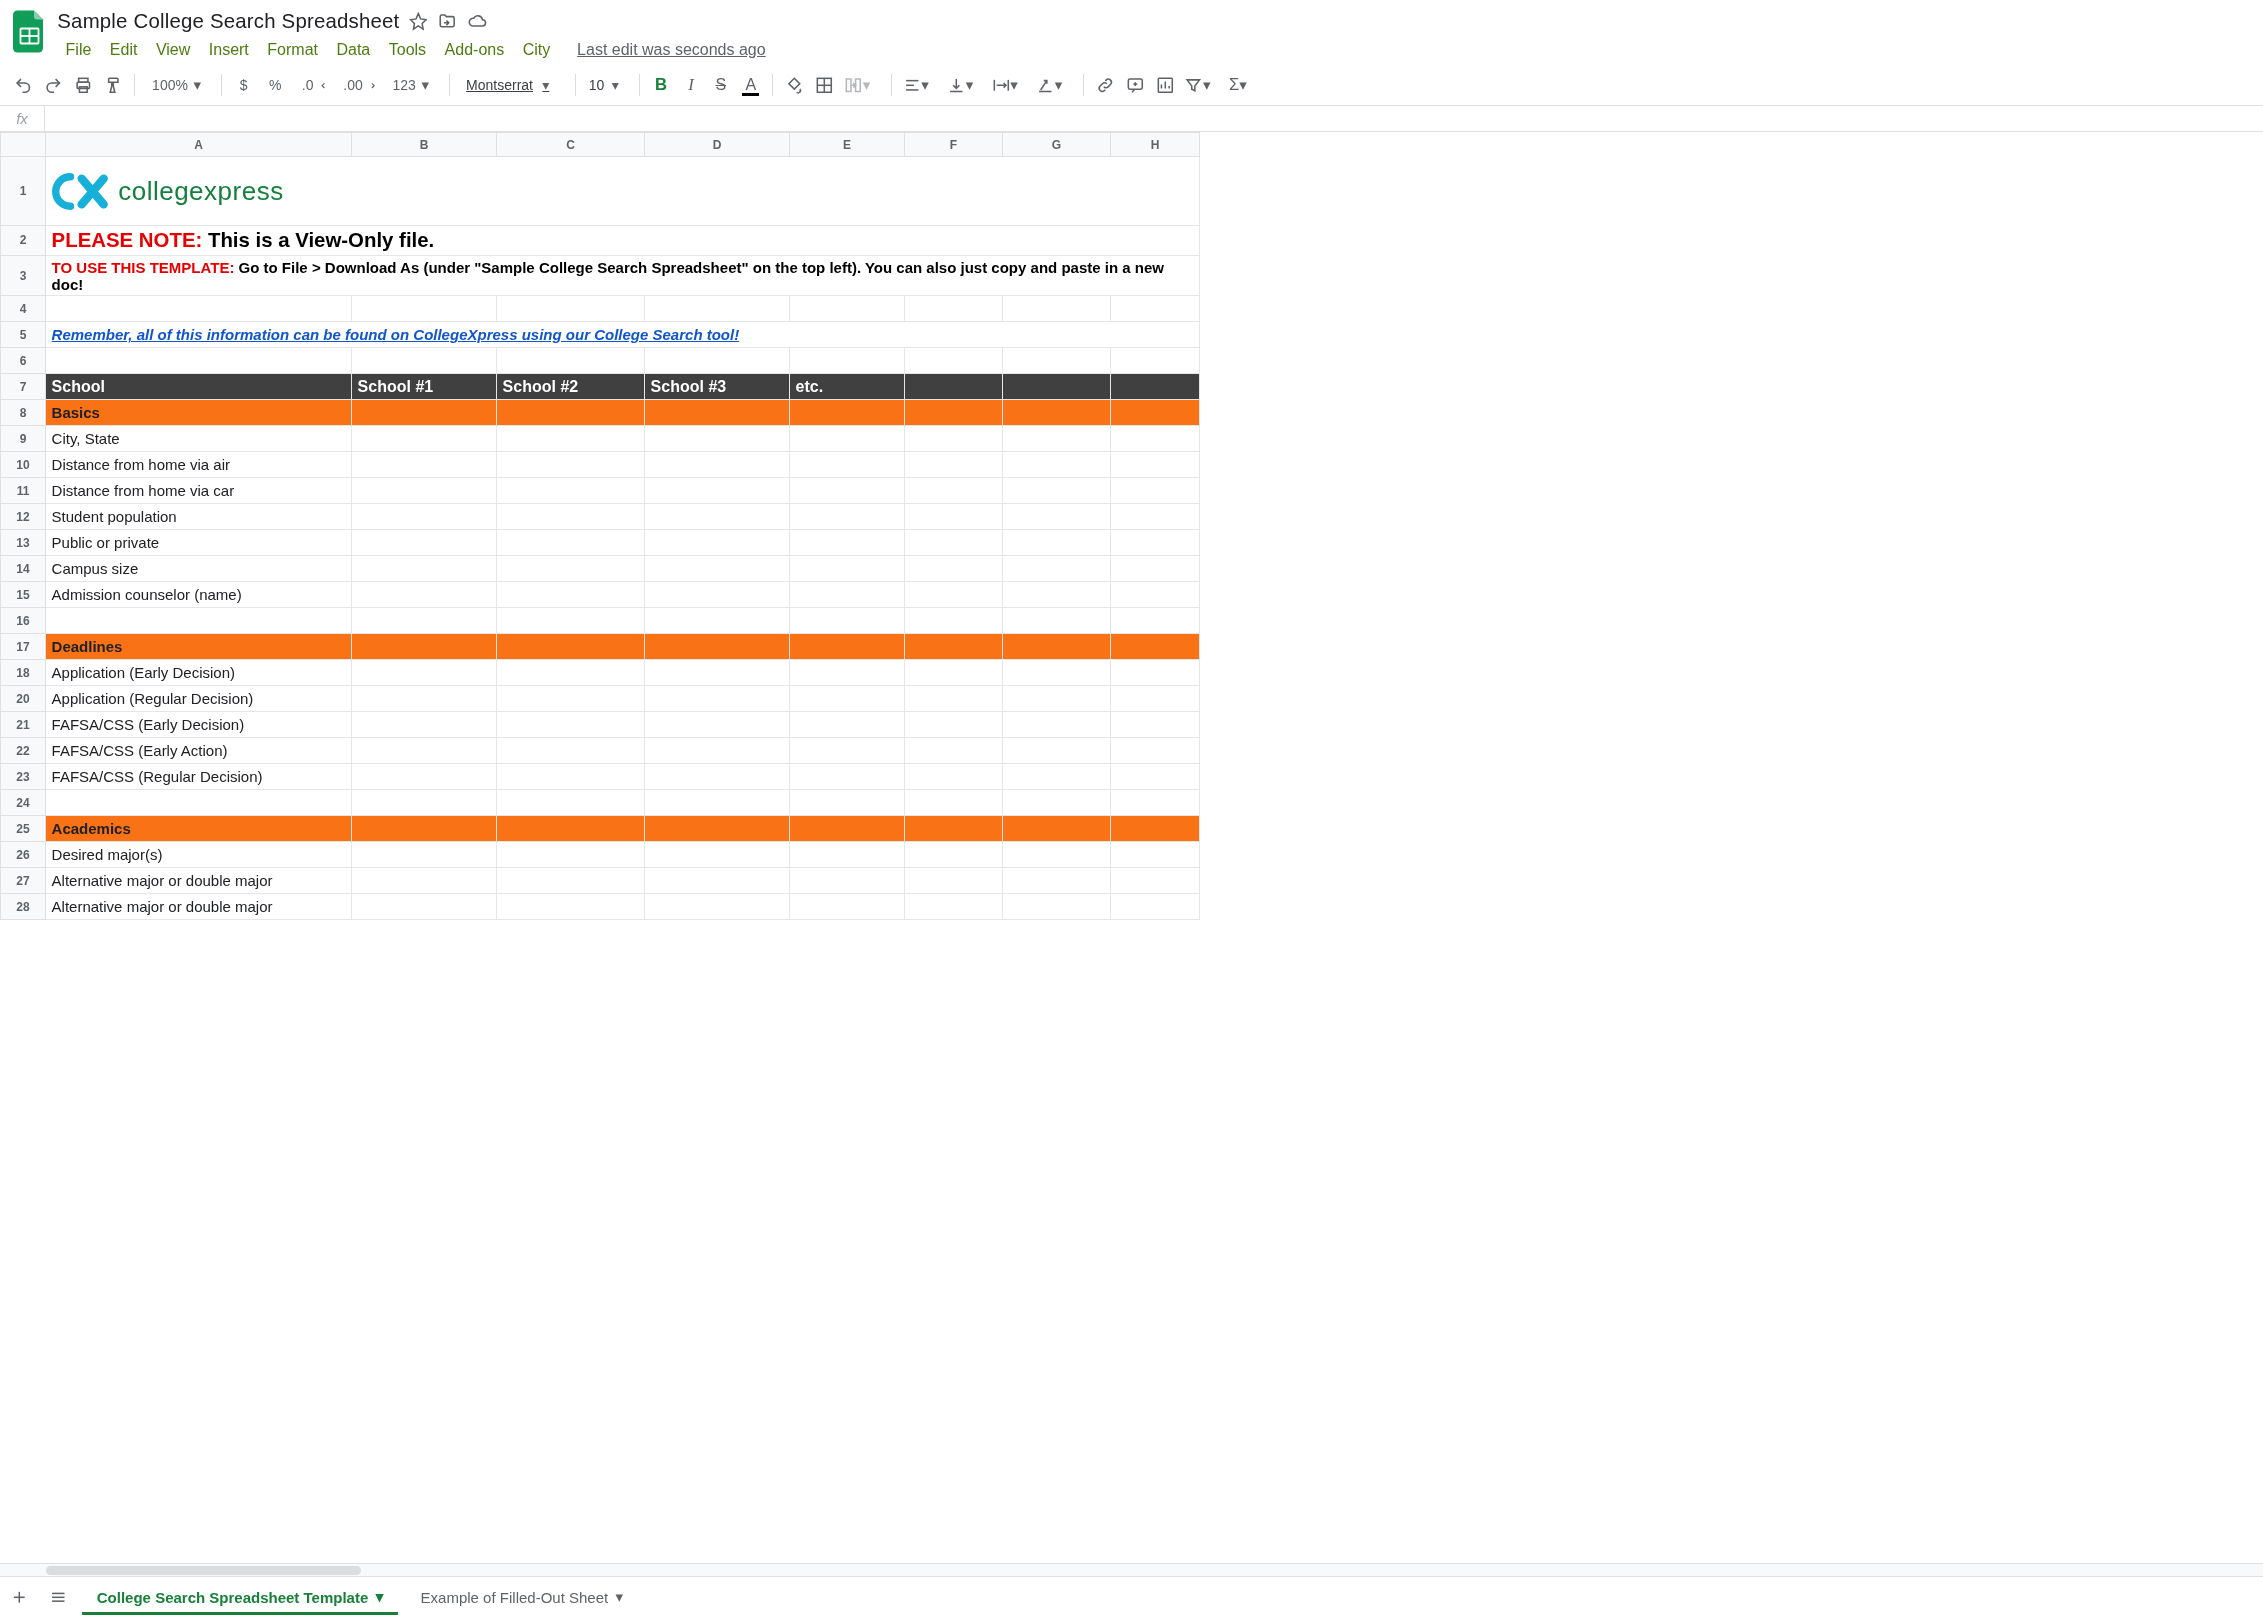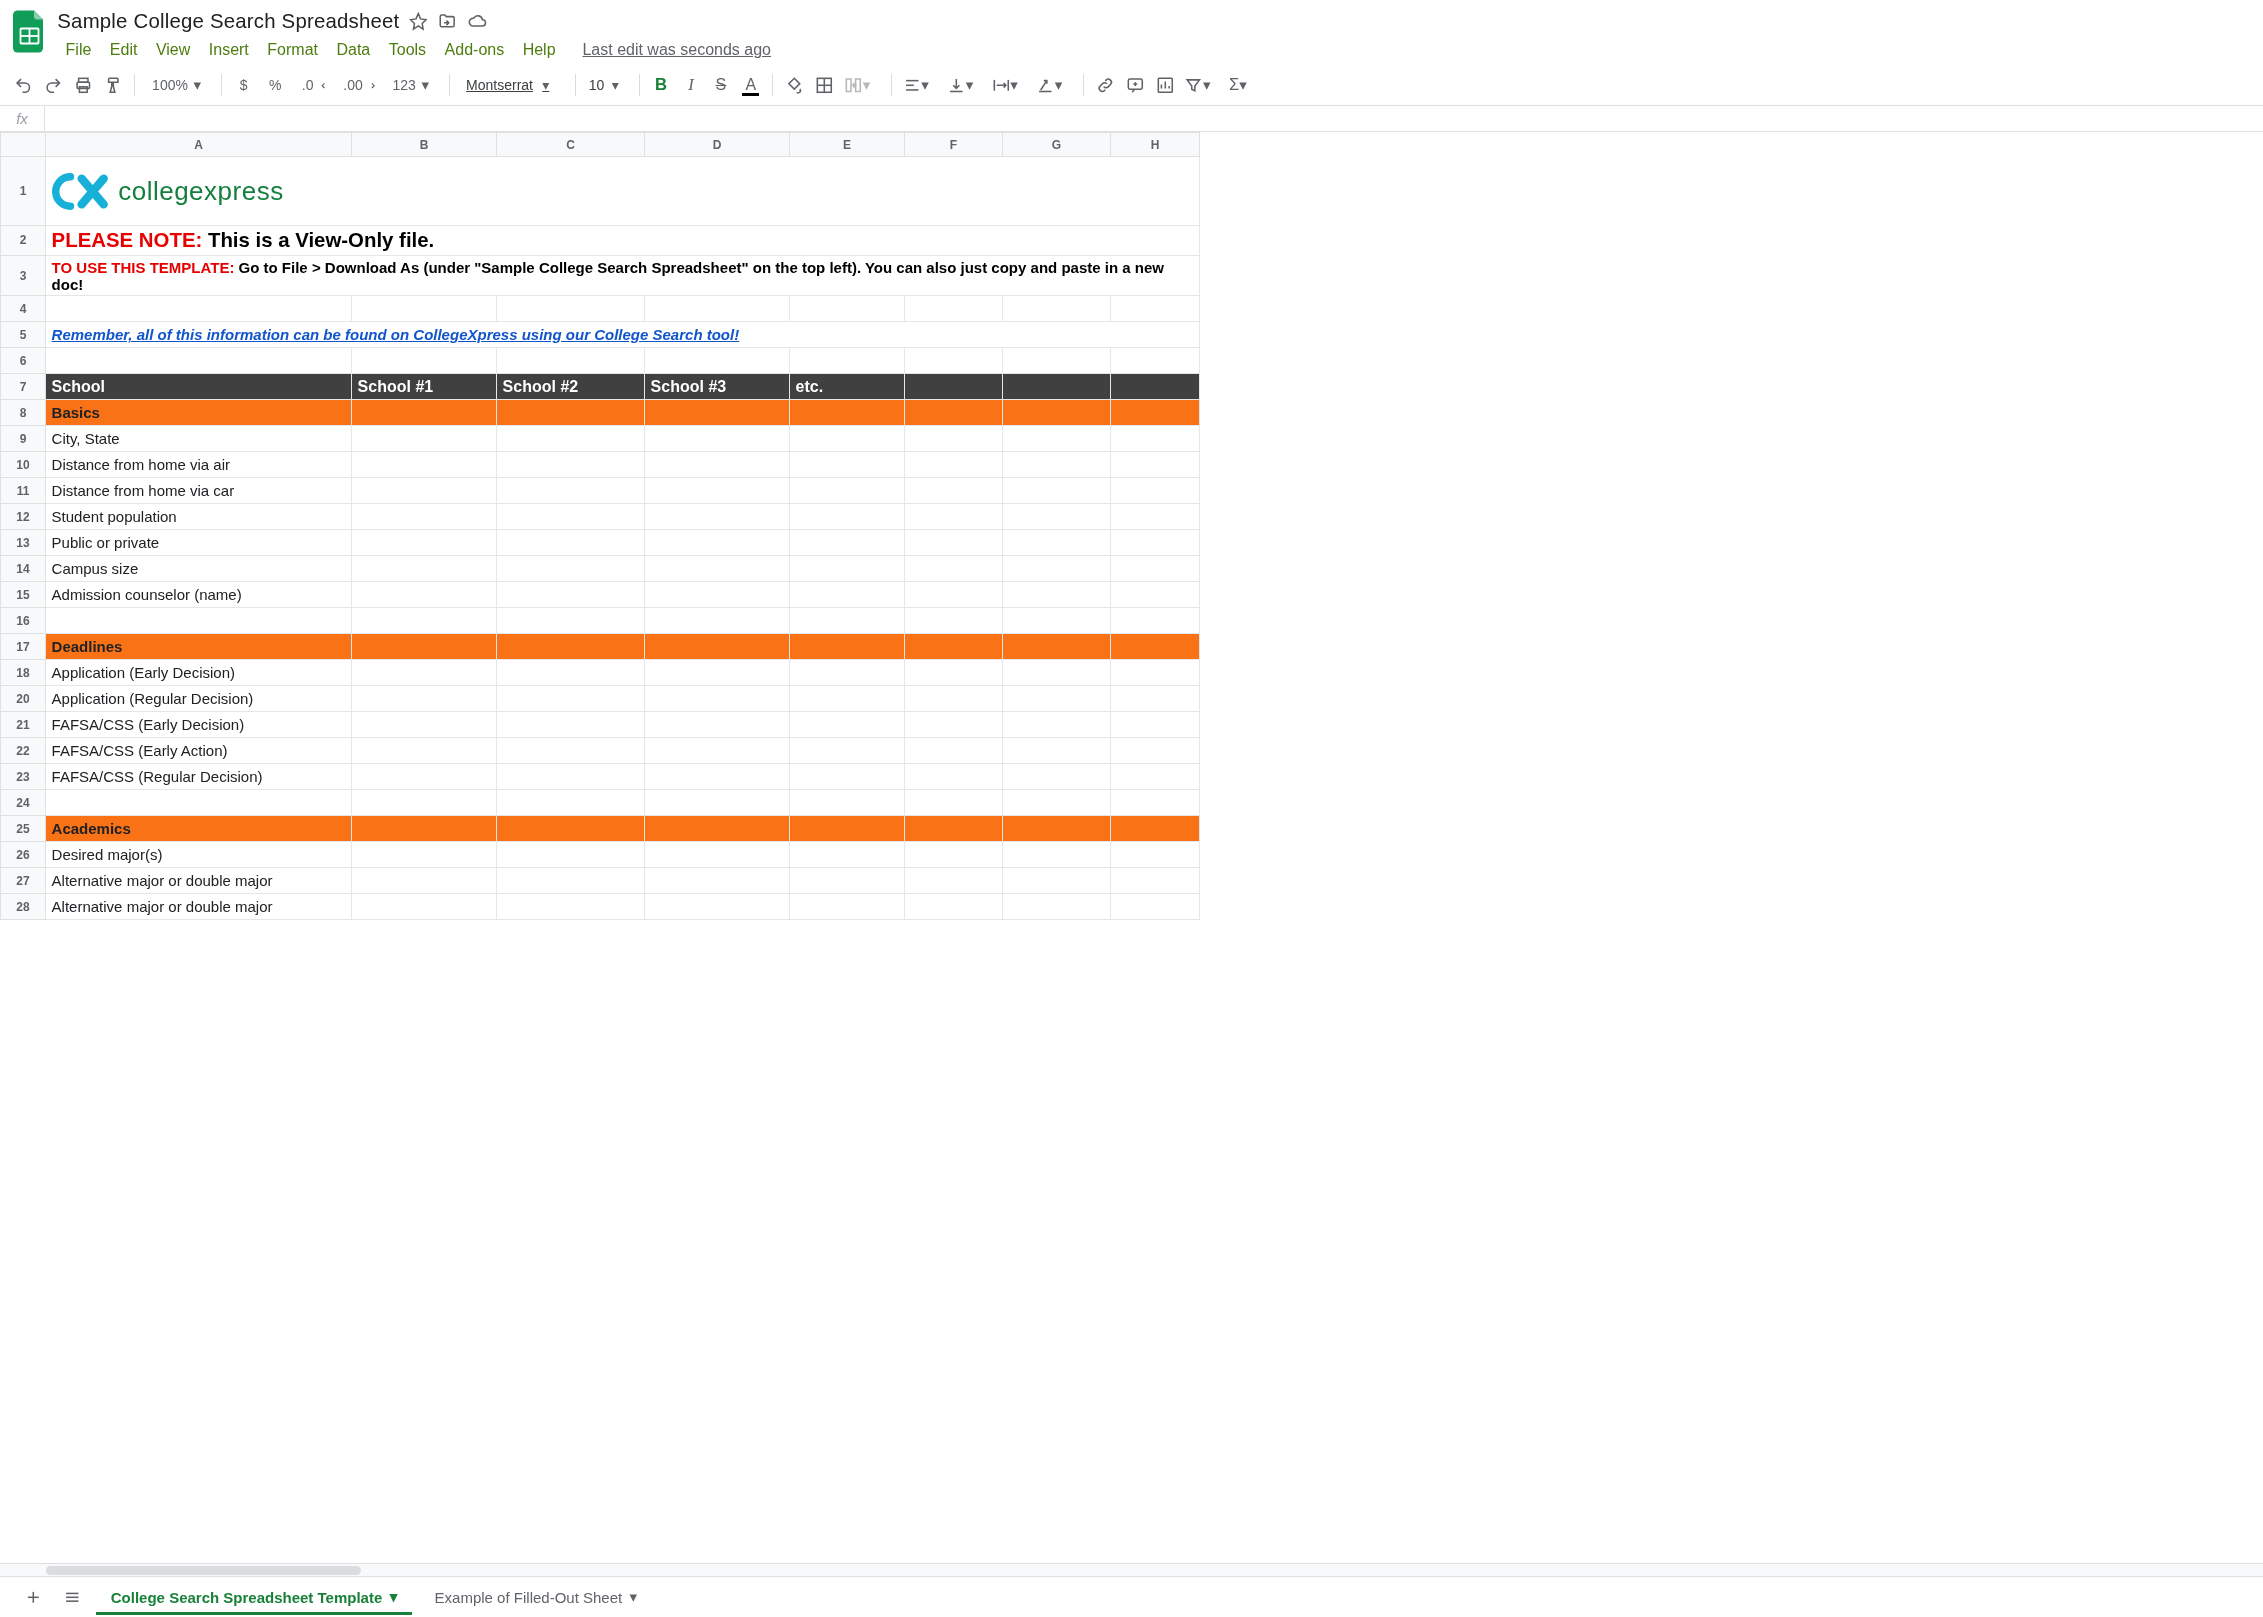--- a/index.html
+++ b/index.html
@@ -58,21 +58,21 @@
 
   .logo-cx { display:flex; align-items:center; gap:5.6px; }
   .logo-cx .brand { font-size:26px; color:#15803d; font-weight:400; letter-spacing:0.5px; }
   .logo-cx .brand b { font-weight:400; }
 
   
   .hscroll { height:13px; background:#f8f9fa; border-top:0.9px solid #e0e0e0; position:relative; }
   .hscroll .thumb { position:absolute; left:46px; top:1.9px; height:9.3px; width:315px; background:#dadce0; border-radius:4.6px; }
 
   
-  .sheet-tabs { height:41px; border-top:0.9px solid #e0e0e0; display:flex; align-items:center; padding:0 17px; gap:7.4px; background:#fff; }
+  .sheet-tabs { height:41px; border-top:0.9px solid #e0e0e0; display:flex; align-items:center; padding:0 3px; gap:7.4px; background:#fff; }
   .tab-btn { width:32px; height:32px; display:flex; align-items:center; justify-content:center; color:#5f6368; border-radius:3.7px; cursor:pointer; }
   .tab { height:35px; padding:0 15px; display:flex; align-items:center; gap:7.4px; font-size:15px; color:#5f6368; cursor:pointer; border-radius:1.9px 1.9px 0 0; position:relative; }
   .tab.active { color:#188038; font-weight:700; }
   .tab.active::after { content:""; position:absolute; left:0; right:0; bottom:0; height:2.8px; background:#188038; }
   .tab .tab-menu { color:inherit; }
 </style>
 </head>
 <body>
 
 <div class="title-bar">
@@ -107,21 +107,21 @@
     </div>
     <div class="menu-bar">
       <span class="menu-item">File</span>
       <span class="menu-item">Edit</span>
       <span class="menu-item">View</span>
       <span class="menu-item">Insert</span>
       <span class="menu-item">Format</span>
       <span class="menu-item">Data</span>
       <span class="menu-item">Tools</span>
       <span class="menu-item">Add-ons</span>
-      <span class="menu-item">Help</span>
+      <span class="menu-item">City</span>
       <span class="last-edit">Last edit was seconds ago</span>
     </div>
   </div>
 </div>
 
 <div class="toolbar">
   <span class="tb-btn">
       <svg width="18.6" height="18.6" viewBox="0 0 24 24" fill="none" stroke="#5f6368" stroke-width="2">
         <path d="M9 14l-5-5 5-5"></path>
         <path d="M4 9h10a6 6 0 0 1 0 12h-3"></path>

